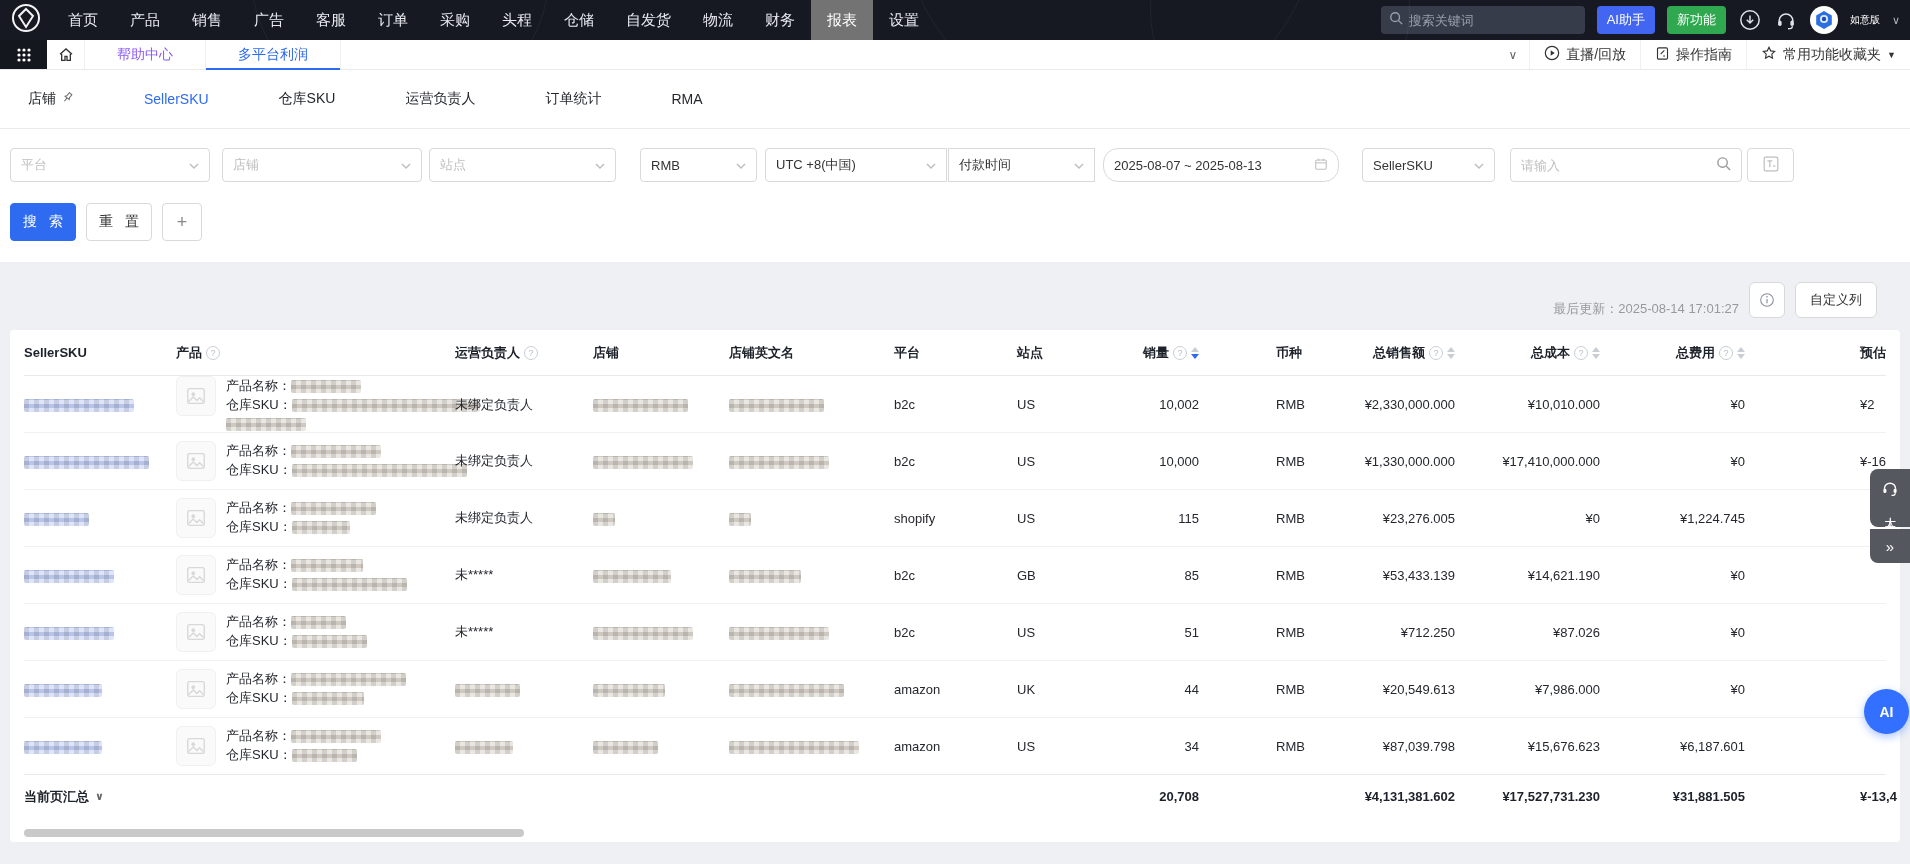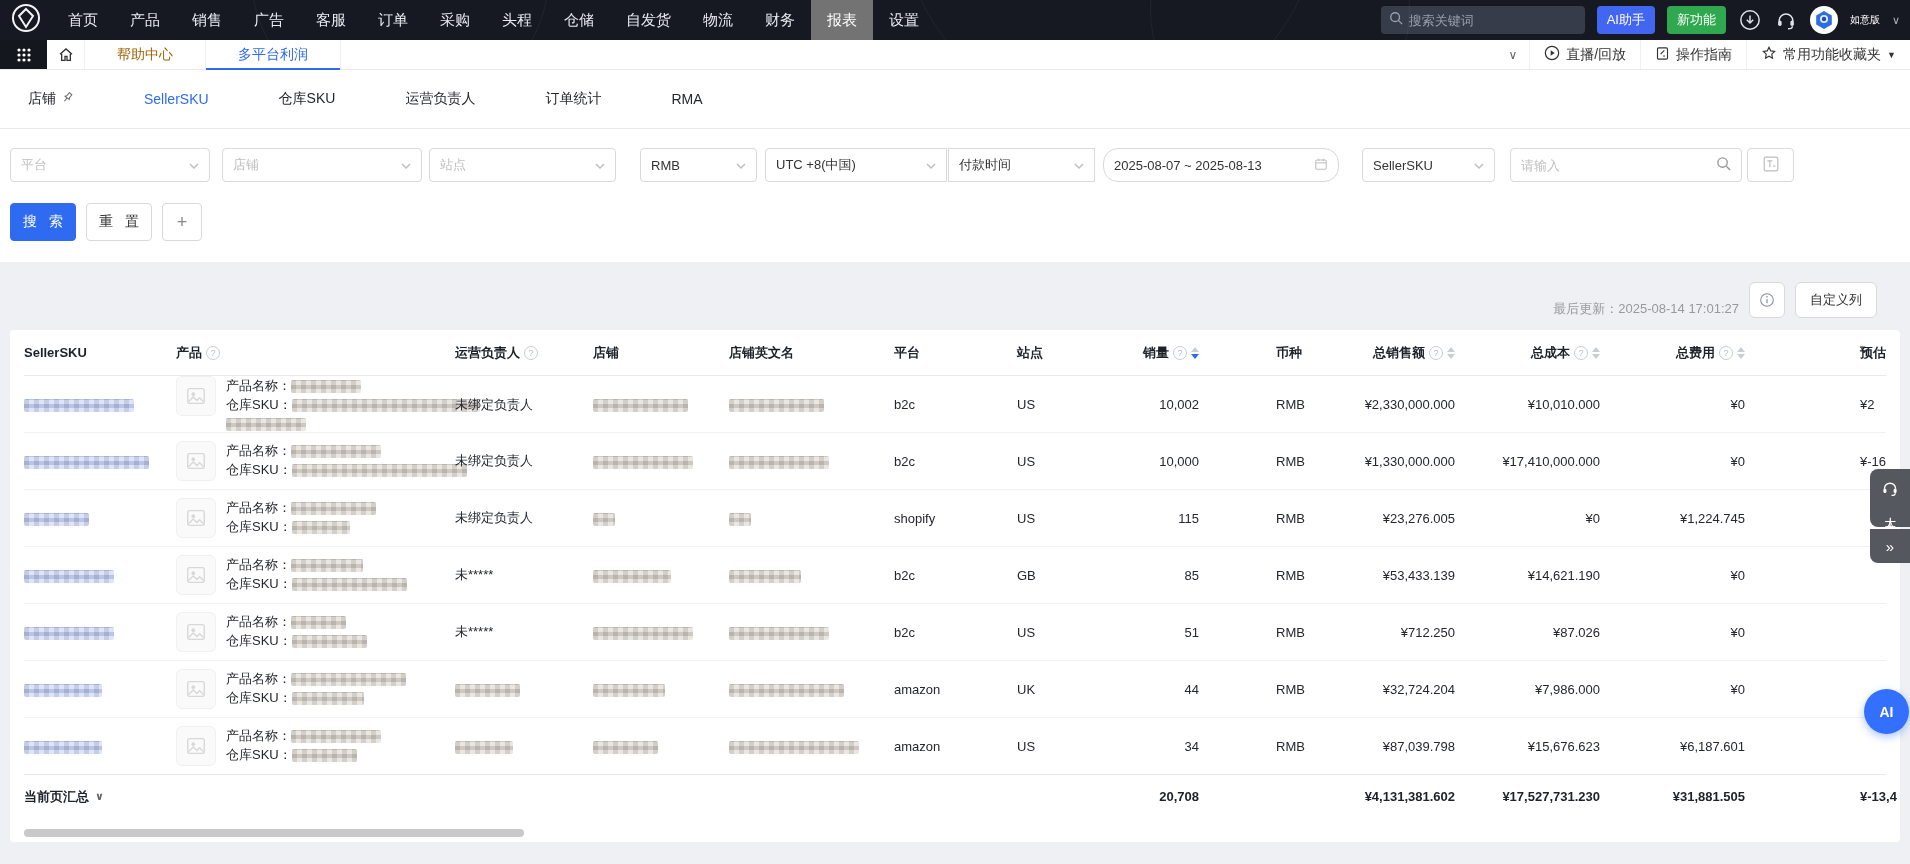--- a/index.html
+++ b/index.html
@@ -21,21 +21,21 @@
   .pill-green { background:#2fa84f; }
   .icon-btn { width:24px; height:24px; display:flex; align-items:center; justify-content:center; cursor:pointer; }
   .avatar { width:28px; height:28px; border-radius:50%; background:#fff; display:flex; align-items:center; justify-content:center; }
   .version-label { color:#fff; font-size:10px; }
   .chev-white { color:#aeb4c0; font-size:11px; }
 
   
   .bar2 { height:30px; background:#fff; border-bottom:1px solid #e8eaed; display:flex; align-items:stretch; }
   .apps-block { width:47px; background:#15171f; display:flex; align-items:center; justify-content:center; flex:0 0 auto; cursor:pointer; }
   .home-cell { width:38px; display:flex; align-items:center; justify-content:center; border-right:1px solid #eef0f2; cursor:pointer; }
-  .btab { padding:0 32px; display:flex; align-items:center; font-size:14px; color:#a16207; border-right:1px solid #eef0f2; cursor:pointer; position:relative; }
+  .btab { padding:0 32px; display:flex; align-items:center; font-size:14px; color:#8b5cf6; border-right:1px solid #eef0f2; cursor:pointer; position:relative; }
   .btab.active { color:#2e6bf0; }
   .btab.active::after { content:""; position:absolute; left:0; right:0; bottom:-1px; height:2px; background:#2e6bf0; }
   .bar2-right { margin-left:auto; display:flex; align-items:center; font-size:14px; color:#333; }
   .bar2-item { display:flex; align-items:center; gap:6px; padding:0 14px; height:100%; cursor:pointer; border-left:1px solid #eef0f2; }
   .bar2-chev { padding:0 12px; color:#666; cursor:pointer; font-size:12px; }
 
   
   .tabstrip { height:59px; background:#fff; border-bottom:1px solid #e8eaed; display:flex; align-items:center; padding-left:28px; gap:70px; }
   .rtab { font-size:14px; color:#25272e; cursor:pointer; display:flex; align-items:center; gap:5px; white-space:nowrap; }
   .rtab.active { color:#2e6bf0; }
@@ -569,21 +569,21 @@
               </div>
             </div>
           </div>
           <div class="cell"><span class="blur" style="width: 65px;"></span></div>
           <div class="cell"><span class="blur" style="width: 72px;"></span></div>
           <div class="cell"><span class="blur" style="width: 115px;"></span></div>
           <div class="cell">amazon</div>
           <div class="cell">UK</div>
           <div class="cell" style="text-align: right; padding-right: 18px;">44</div>
           <div class="cell" style="padding-left: 59px;">RMB</div>
-          <div class="cell" style="text-align: right; padding-right: 15px;">¥32,724.204</div>
+          <div class="cell" style="text-align: right; padding-right: 15px;">¥20,549.613</div>
           <div class="cell" style="text-align: right; padding-right: 15px;">¥7,986.000</div>
           <div class="cell" style="text-align: right; padding-right: 15px;">¥0</div>
           <div class="cell" style="padding-left: 100px;"></div>
         </div>
         <div class="t-row" style="grid-template-columns: 152px 279px 138px 136px 165px 123px 100px 100px 90px 163px 145px 145px 200px;">
           <div class="cell"><span class="blur blue" style="width: 78px;"></span></div>
           <div class="cell">
             <div class="prod">
               <div class="prod-img">
                 <svg width="22" height="22" viewBox="0 0 24 24">

